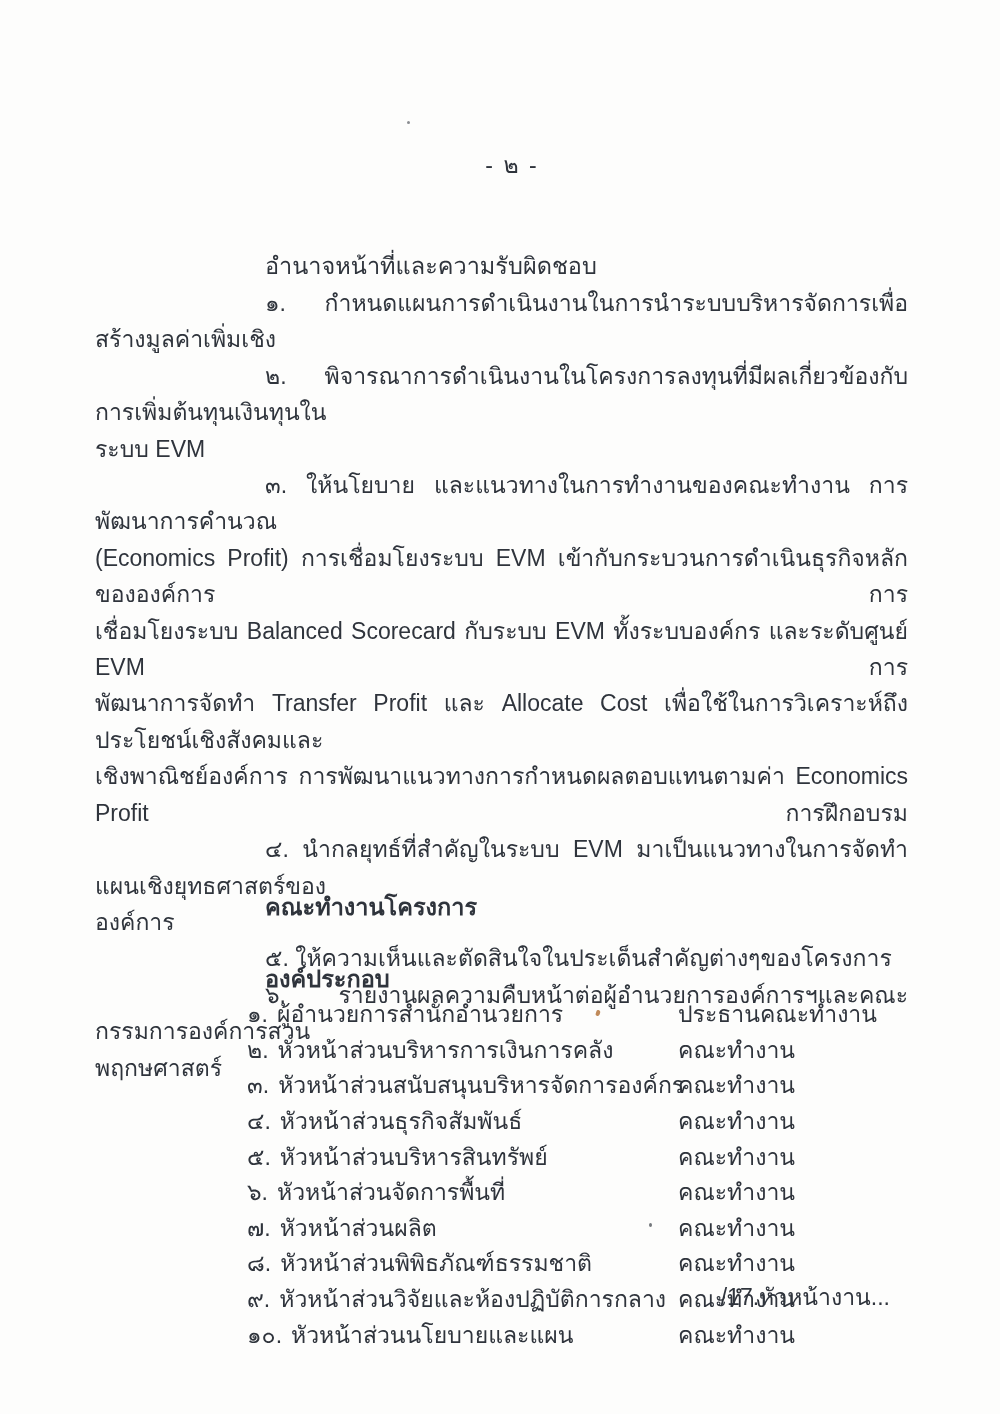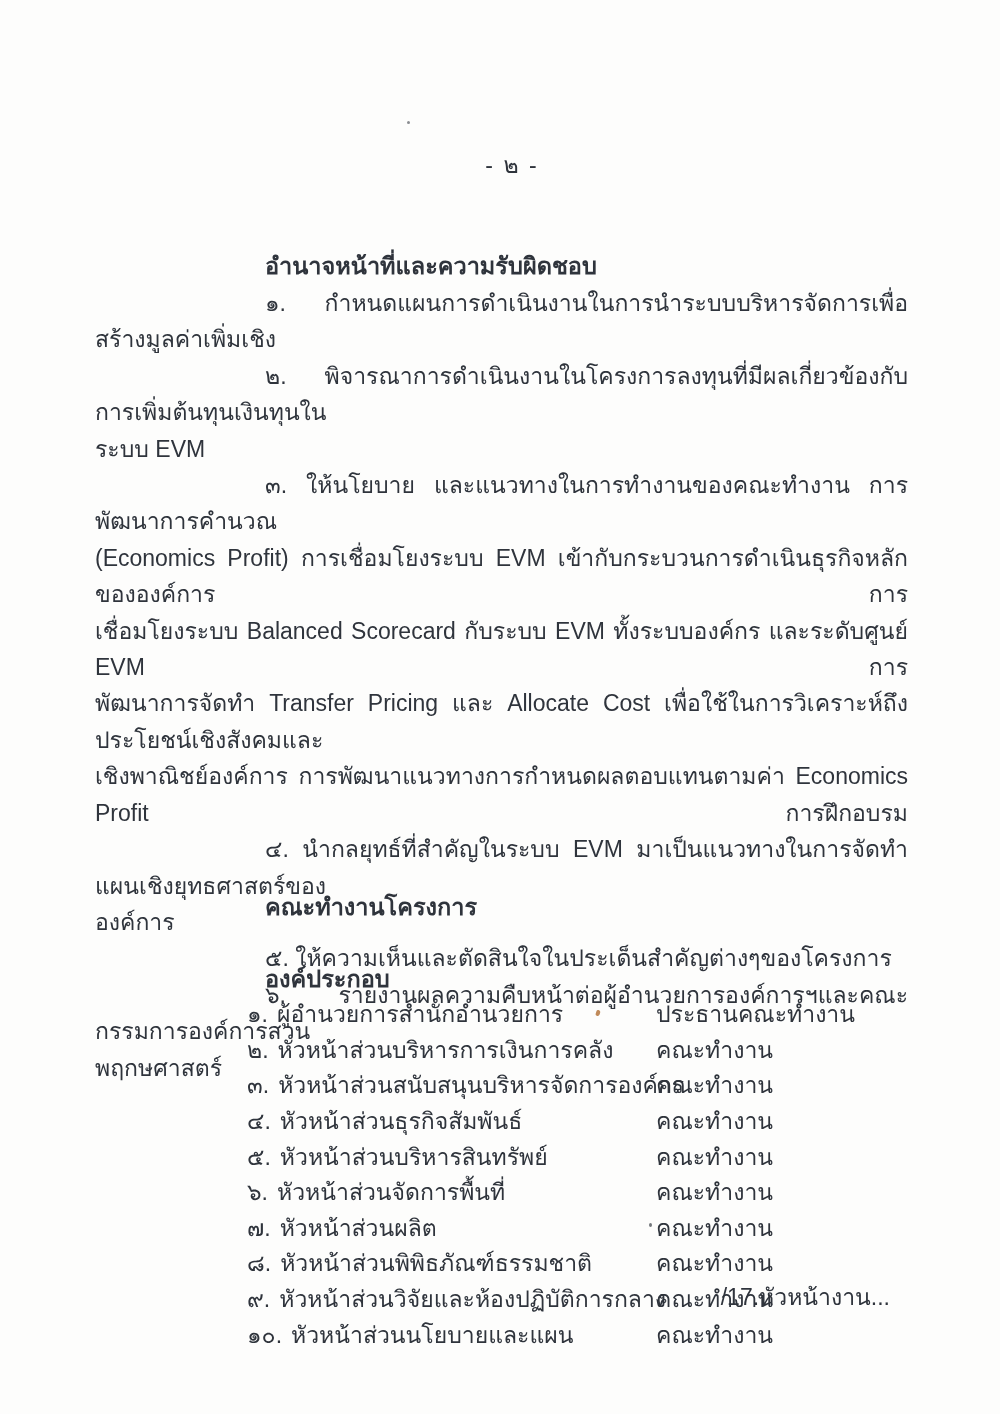--- a/index.html
+++ b/index.html
@@ -24,21 +24,21 @@
     font-size: 23px;
     line-height: 30px;
     letter-spacing: 2px;
   }
   .duties {
     position: absolute;
     top: 247px; left: 95px; right: 92px;
     font-size: 23px;
   }
   .section-title {
-    font-weight: 700;
+    font-weight: 400;
     padding-left: 170px;
     line-height: 38px;
     font-size: 23.5px;
   }
   .duty-line {
     line-height: 36.4px;
     white-space: nowrap;
   }
   .duty-line.indent { text-indent: 170px; }
   .duty-line.just {
@@ -63,21 +63,21 @@
   .member-row {
     position: relative;
     padding-left: 152px;
     line-height: 35.65px;
     height: 35.65px;
     white-space: nowrap;
   }
   .member-num { display: inline-block; margin-right: 9px; }
   .member-role {
     position: absolute;
-    left: 561px; top: 0;
+    left: 583px; top: 0;
     line-height: 35.65px;
   }
   .continuation {
     position: absolute;
     top: 1282px; right: 110px;
     font-size: 23px;
     line-height: 30px;
   }
   
   .artifact { position: absolute; border-radius: 50%; }
@@ -97,21 +97,21 @@
   <div class="page-number">- ๒ -</div>
 
   <div class="duties">
     <div class="section-title">อำนาจหน้าที่และความรับผิดชอบ</div>
     <div class="duty-line indent just">๑. กำหนดแผนการดำเนินงานในการนำระบบบริหารจัดการเพื่อสร้างมูลค่าเพิ่มเชิง</div>
     <div class="duty-line indent just">๒. พิจารณาการดำเนินงานในโครงการลงทุนที่มีผลเกี่ยวข้องกับการเพิ่มต้นทุนเงินทุนใน</div>
     <div class="duty-line">ระบบ EVM</div>
     <div class="duty-line indent just">๓. ให้นโยบาย และแนวทางในการทำงานของคณะทำงาน การพัฒนาการคำนวณ</div>
     <div class="duty-line just">(Economics Profit) การเชื่อมโยงระบบ EVM เข้ากับกระบวนการดำเนินธุรกิจหลักขององค์การ การ</div>
     <div class="duty-line just">เชื่อมโยงระบบ Balanced Scorecard กับระบบ EVM ทั้งระบบองค์กร และระดับศูนย์ EVM การ</div>
-    <div class="duty-line just">พัฒนาการจัดทำ Transfer Pricing และ Allocate Cost เพื่อใช้ในการวิเคราะห์ถึงประโยชน์เชิงสังคมและ</div>
+    <div class="duty-line just">พัฒนาการจัดทำ Transfer Profit และ Allocate Cost เพื่อใช้ในการวิเคราะห์ถึงประโยชน์เชิงสังคมและ</div>
     <div class="duty-line just">เชิงพาณิชย์องค์การ การพัฒนาแนวทางการกำหนดผลตอบแทนตามค่า Economics Profit การฝึกอบรม</div>
     <div class="duty-line indent just">๔. นำกลยุทธ์ที่สำคัญในระบบ EVM มาเป็นแนวทางในการจัดทำแผนเชิงยุทธศาสตร์ของ</div>
     <div class="duty-line">องค์การ</div>
     <div class="duty-line indent">๕. ให้ความเห็นและตัดสินใจในประเด็นสำคัญต่างๆของโครงการ</div>
     <div class="duty-line indent just">๖. รายงานผลความคืบหน้าต่อผู้อำนวยการองค์การฯและคณะกรรมการองค์การสวน</div>
     <div class="duty-line">พฤกษศาสตร์</div>
   </div>
 
   <div class="committee">
     <div class="section-title">คณะทำงานโครงการ</div>

